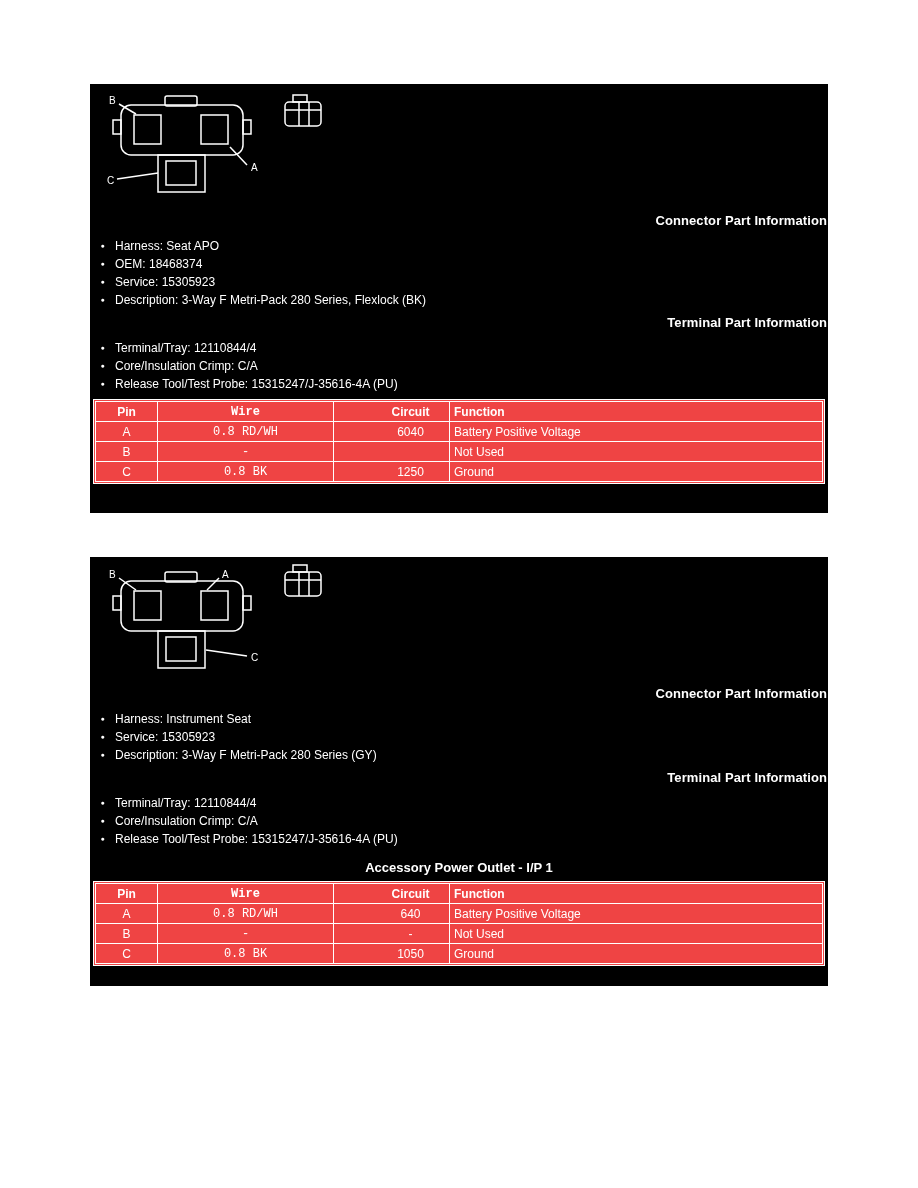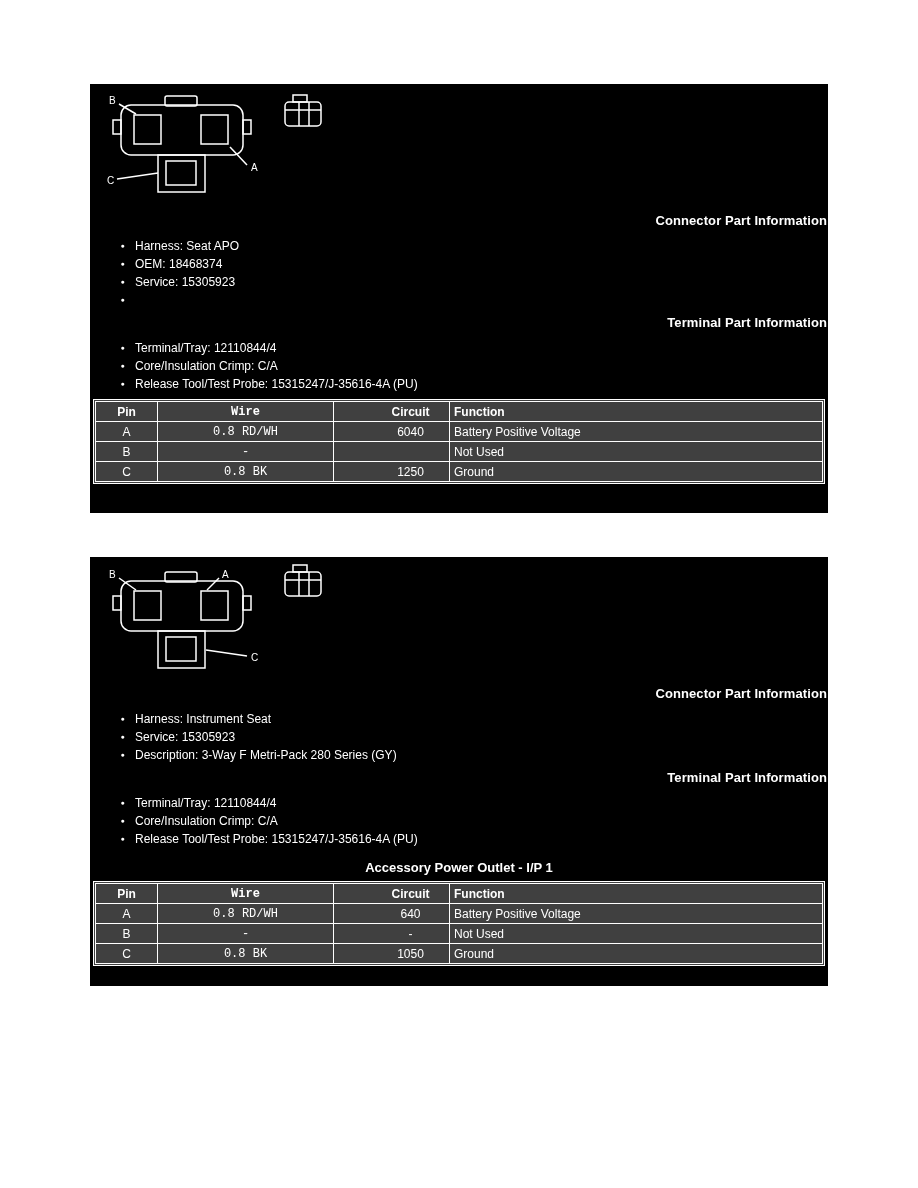--- a/index.html
+++ b/index.html
@@ -24,38 +24,38 @@
   #panel-2 { top:557px; }
 
   .figure { margin:6px 0 0 10px; height:118px; }
 
   .section-heading {
     font-size:13px; font-weight:bold;
     margin:4px 0 9px 5px;
     letter-spacing:0.1px;
     text-align:right;
   }
-  .bullet-list { list-style:none; margin:0 0 6px 0; padding:0 0 0 28px; }
+  .bullet-list { list-style:none; margin:0 0 6px 0; padding:0 0 0 8px; }
   .bullet-list li {
     font-size:12px; line-height:16px;
     display:flex; align-items:center; gap:9px;
     white-space:nowrap;
   }
   .bullet { width:7px; flex:0 0 7px; text-align:center; }
   .bullet::before { content:"\25CF"; font-size:7px; position:relative; top:-1px; }
 
   .table-title {
     text-align:center; font-weight:bold; font-size:13px;
     margin:12px 0 6px 0;
   }
   .table-wrap {
     width:732px; margin:0 auto;
     border:1px solid #ffffff;
     padding:1px;
-    background:#404040;
+    background:#ef4444;
   }
   table {
     width:100%;
     border-collapse:collapse;
     table-layout:fixed;
   }
   th, td {
     border:1px solid #ffffff;
     font-size:12px;
     height:20px;
@@ -116,20 +116,21 @@
       <li>
           <span class="bullet"></span>
           <span>OEM: 18468374</span>
         </li>
       <li>
           <span class="bullet"></span>
           <span>Service: 15305923</span>
         </li>
       <li>
           <span class="bullet"></span>
+          <span>Description: 3-Way F Metri-Pack 280 Series, Flexlock (BK)</span>
         </li>
     </ul>
 
     <div class="section-heading">Terminal Part Information</div>
     <ul class="bullet-list">
       <li>
           <span class="bullet"></span>
           <span>Terminal/Tray: 12110844/4</span>
         </li>
       <li>

